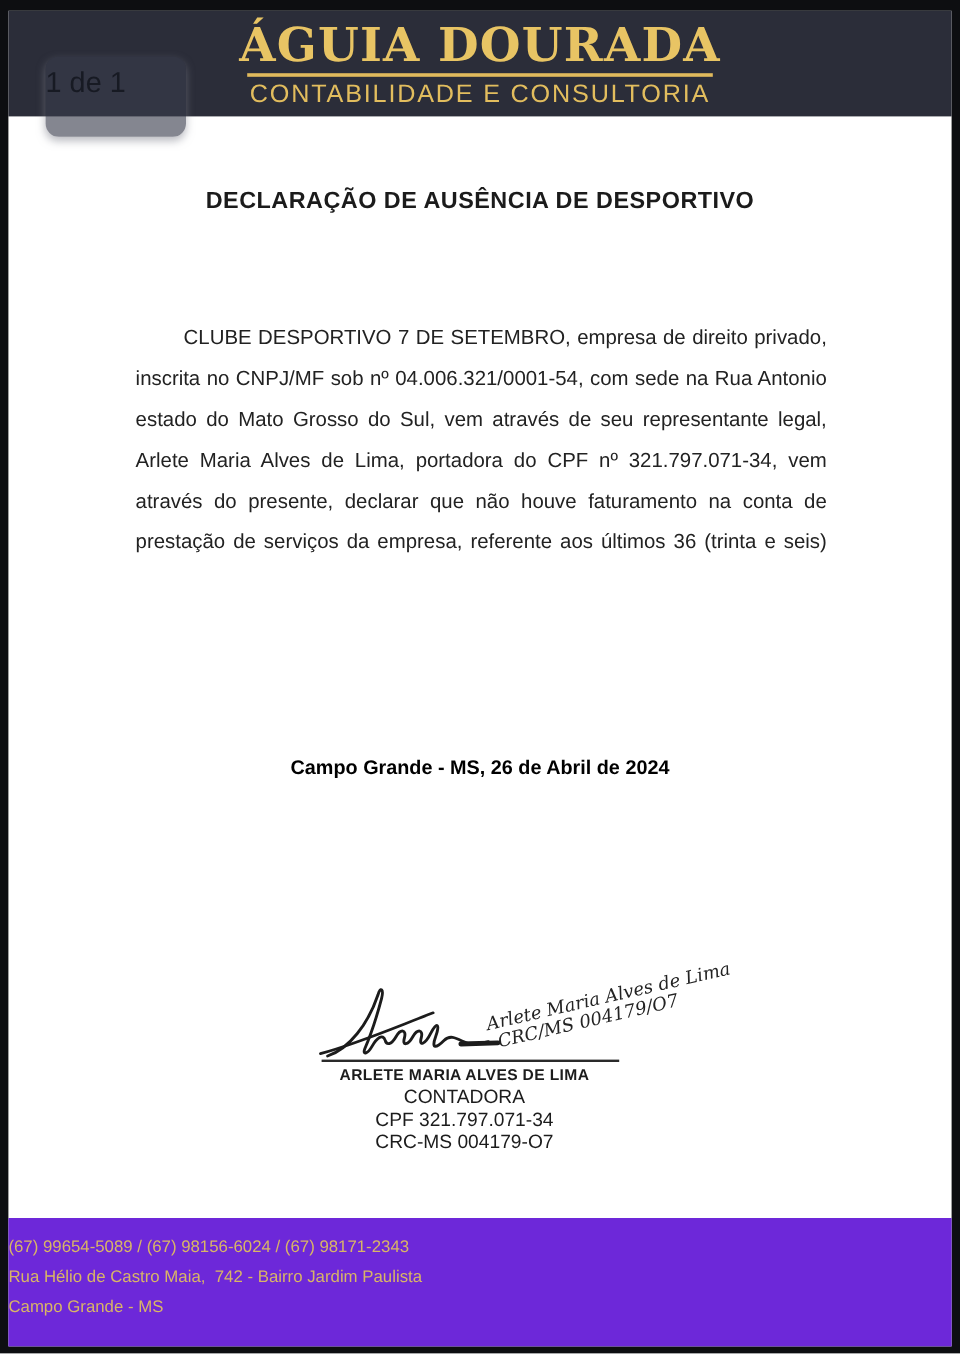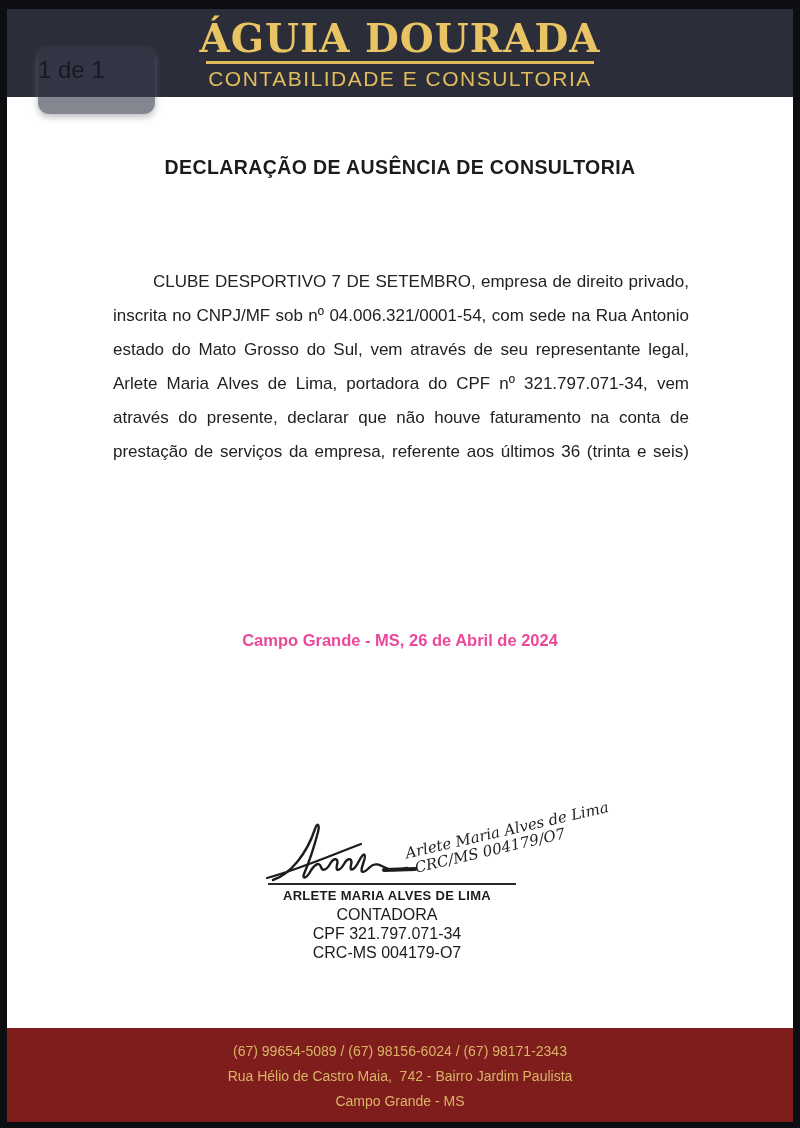--- a/index.html
+++ b/index.html
@@ -44,21 +44,21 @@
   .doc-body {
     position:absolute; top:256px; left:106px; width:576px;
     font-size:17px; color:#222; letter-spacing:0;
   }
   .bl { text-align:justify; text-align-last:justify; line-height:34px; white-space:normal; }
   .bl.indent { padding-left:40px; }
   .bl.last { text-align-last:left; }
 
   .doc-date {
     position:absolute; top:622px; left:0; right:0; text-align:center;
-    font-size:16.5px; font-weight:bold; color:#ec4899;
+    font-size:16.5px; font-weight:bold; color:#000000;
   }
 
   
   .sig-svg { position:absolute; left:256px; top:808px; z-index:2; }
   .sig-line { position:absolute; left:261px; top:874px; width:248px; height:2px; background:#2a2a2a; }
   .stamp {
     position:absolute; left:404px; top:836px; z-index:1;
     transform:rotate(-13deg); transform-origin:left bottom;
     font-family:"DejaVu Serif","Liberation Serif",serif; font-style:italic;
     color:#232323; font-size:15px; line-height:16px; white-space:nowrap;
@@ -66,40 +66,40 @@
   .stamp .s2 { padding-left:6px; }
   .sig-block {
     position:absolute; left:170px; top:877px; width:420px; text-align:center;
     color:#1c1c1c; z-index:3;
   }
   .sig-name { font-weight:bold; font-size:13px; letter-spacing:0.3px; line-height:19px; }
   .sig-sub  { font-size:16px; line-height:19px; }
 
   
   .ftr {
-    position:absolute; left:0; right:0; bottom:0; height:94px;
-    background:#7f1d1d; text-align:center; padding-top:11px;
+    position:absolute; left:0; right:0; bottom:0; height:107px;
+    background:#6d28d9; padding-top:11px;
   }
   .ftr-line { color:#d9b566; font-size:14px; line-height:25px; white-space:pre; }
 </style>
 </head>
 <body>
 
 <div class="frame">
   <div class="page">
 
     <div class="hdr">
       <div class="brand">ÁGUIA DOURADA</div>
       <div class="brand-rule"></div>
       <div class="tagline">CONTABILIDADE E CONSULTORIA</div>
     </div>
 
     <div class="badge">1 de 1</div>
 
-    <div class="doc-title">DECLARAÇÃO DE AUSÊNCIA DE CONSULTORIA</div>
+    <div class="doc-title">DECLARAÇÃO DE AUSÊNCIA DE DESPORTIVO</div>
 
     <div class="doc-body">
       <div class="bl indent">CLUBE DESPORTIVO 7 DE SETEMBRO, empresa de direito privado,</div>
       <div class="bl">inscrita no CNPJ/MF sob nº 04.006.321/0001-54, com sede na Rua Antonio</div>
       <div class="bl">estado do Mato Grosso do Sul, vem através de seu representante legal,</div>
       <div class="bl">Arlete Maria Alves de Lima, portadora do CPF nº 321.797.071-34, vem</div>
       <div class="bl">através do presente, declarar que não houve faturamento na conta de</div>
       <div class="bl">prestação de serviços da empresa, referente aos últimos 36 (trinta e seis)</div>
     </div>
 

